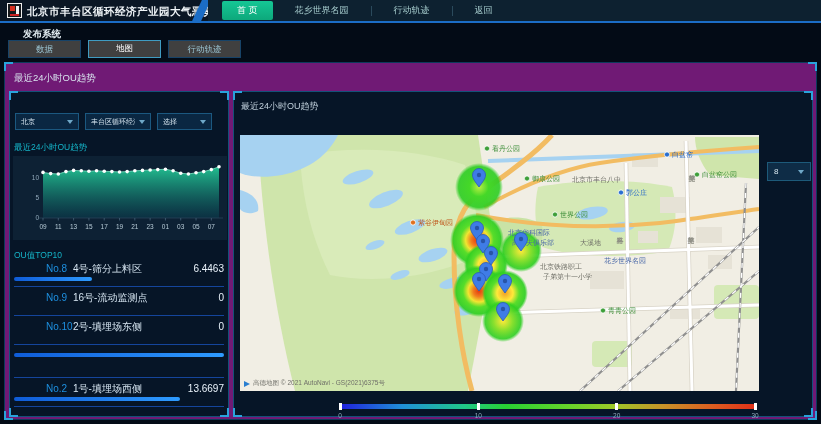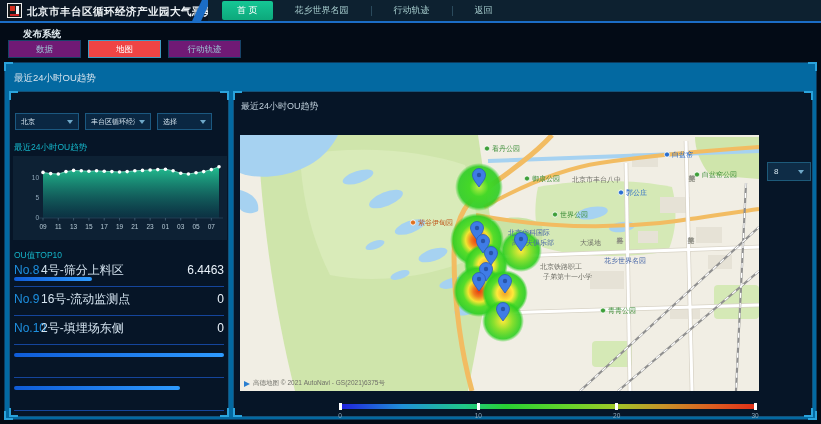--- a/index.html
+++ b/index.html
@@ -14,25 +14,25 @@
   .logo s{position:absolute;left:2px;bottom:1px;width:9px;height:2px;background:#c22;}
   .app-title{position:absolute;left:27px;top:5px;font-size:10.5px;font-weight:bold;color:#f0f5f8;letter-spacing:.5px;white-space:nowrap;}
   .diag{position:absolute;left:197px;top:0;width:9px;height:21px;background:#1b6dc6;transform:skewX(-25deg);}
   .nav{position:absolute;left:208px;right:0;top:0;height:21px;display:flex;align-items:center;gap:13px;background:#0d2130;padding-left:14px;text-align:center;}
   .nav-item{font-size:9px;color:#a6cccd;padding:3px 9px;cursor:pointer;white-space:nowrap;}
   .nav-item.active{background:linear-gradient(180deg,#15c795,#0da87b);color:#fff;border-radius:2px;padding:3px 15px;}
   .nav-sep{width:1px;height:10px;background:#2a4a5c;}
   
   .sys-label{position:absolute;left:23px;top:28px;font-size:9.5px;font-weight:bold;color:#e3edf2;text-align:center;}
   .tabs{position:absolute;left:8px;top:40px;display:flex;gap:7px;}
-  .tab{width:73px;height:18px;line-height:17px;text-align:center;font-size:8.5px;background:#701a75;
+  .tab{width:73px;height:18px;line-height:17px;text-align:center;font-size:8.5px;background:#404040;
        border:1px solid #174368;color:#9cc6d4;box-sizing:border-box;cursor:pointer;}
-  .tab.active{background:#ef4444;border-color:#3f9cc2;color:#fff;}
+  .tab.active{background:#404040;border-color:#3f9cc2;color:#fff;font-family:Liberation Mono, monospace;}
   
-  .outer{position:absolute;left:4px;top:62px;width:813px;height:358px;border:1px solid #0d3a5c;background:#0369a1;box-sizing:border-box;text-decoration:underline;}
+  .outer{position:absolute;left:4px;top:62px;width:813px;height:358px;border:1px solid #0d3a5c;background:#701a75;box-sizing:border-box;text-decoration:underline;}
   .outer-title{position:absolute;left:9px;top:9px;font-size:9.5px;color:#d8e4ee;}
   .panel{position:absolute;border:1px solid #135179;background:#061527;box-sizing:border-box;}
   .panel-left{left:4px;top:28px;width:220px;height:326px;}
   .panel-right{left:228px;top:28px;width:580px;height:326px;}
   .corner{position:absolute;width:7px;height:7px;border:0 solid #2aa3dc;}
   .c-tl{left:-1px;top:-1px;border-left-width:2px;border-top-width:2px;}
   .c-tr{right:-1px;top:-1px;border-right-width:2px;border-top-width:2px;}
   .c-bl{left:-1px;bottom:-1px;border-left-width:2px;border-bottom-width:2px;}
   .c-br{right:-1px;bottom:-1px;border-right-width:2px;border-bottom-width:2px;}
   
@@ -42,21 +42,21 @@
   .filters .select:nth-child(1){width:64px;}
   .filters .select:nth-child(2){width:66px;}
   .filters .select:nth-child(3){width:55px;}
   .select span{white-space:nowrap;overflow:hidden;}
   .chev{flex:none;border-left:3px solid transparent;border-right:3px solid transparent;border-top:4px solid #6fa8c8;margin-left:4px;}
   .chart-subtitle{position:absolute;left:4px;top:50px;font-size:8.5px;color:#15b4c8;}
   .chart-box{position:absolute;left:3px;top:64px;width:214px;height:84px;background:#0d2134;}
   .rank-title{position:absolute;left:4px;top:158px;font-size:8.5px;color:#15b4c8;}
   .rank-list{position:absolute;left:4px;top:170px;width:210px;}
   .rank-row{height:29px;position:relative;}
-  .rank-line{display:flex;align-items:baseline;font-size:12px;height:11px;}
+  .rank-line{display:flex;align-items:baseline;font-size:10px;height:11px;margin-left:32px;}
   .rank-no{color:#1e90e0;width:27px;flex:none;}
   .rank-name{color:#d5e4f0;flex:1;white-space:nowrap;overflow:hidden;}
   .rank-val{color:#eaf3fb;}
   .rank-bar{height:4px;background:linear-gradient(90deg,#0f5cd8,#2e9bff);border-radius:2px;margin-top:4px;}
   .rank-div{position:absolute;left:0;right:0;bottom:4px;height:1px;background:#14459c;}
   
   .map-title{position:absolute;left:7px;top:8px;font-size:9px;color:#c0d0dc;}
   .map-btns{position:absolute;right:0;top:5px;display:flex;}
   .map-btn{height:19px;line-height:19px;padding:0 12px;font-size:8.5px;cursor:pointer;}
   .map-btn.b1{background:#10497e;color:#ecf4fb;border-radius:2px 0 0 2px;}
@@ -217,20 +217,25 @@
               <div class="rank-name">2号-填埋场东侧</div>
               <div class="rank-val">0</div>
             </div>
             <div class="rank-div"></div>
           </div>
           <div class="rank-row">
             <div class="rank-bar" style="width: 100%;"></div>
             <div class="rank-div"></div>
           </div>
           <div class="rank-row">
+            <div class="rank-line">
+              <div class="rank-no">No.2</div>
+              <div class="rank-name">1号-填埋场西侧</div>
+              <div class="rank-val">13.6697</div>
+            </div>
             <div class="rank-bar" style="width: 79%;"></div>
             <div class="rank-div"></div>
           </div>
         </div>
     </div>
 
     <div class="panel panel-right">
       <div class="corner c-tl"></div>
         <div class="corner c-tr"></div>
         <div class="corner c-bl"></div>

